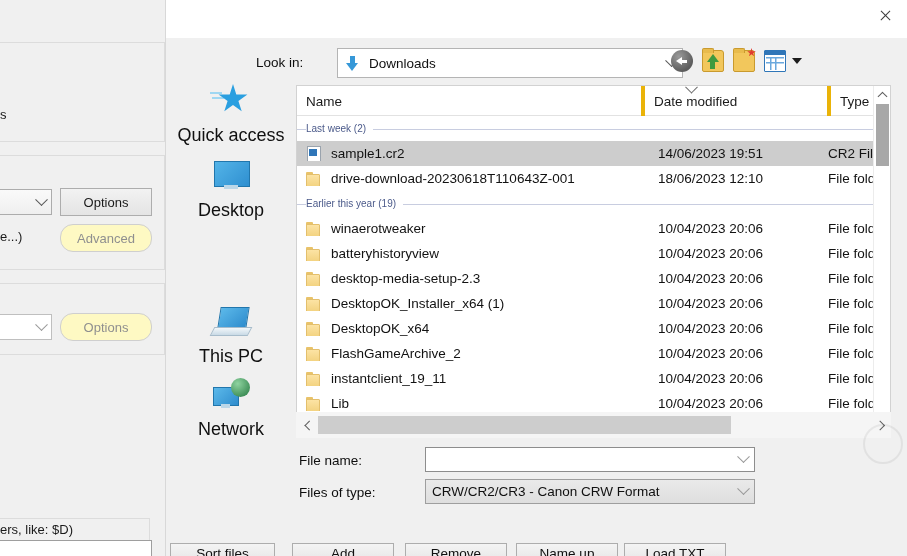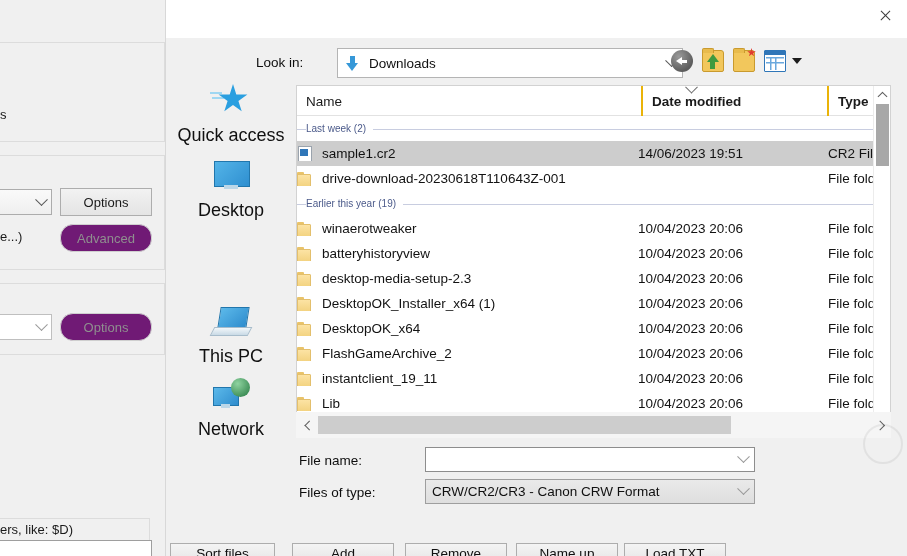--- a/index.html
+++ b/index.html
@@ -67,21 +67,21 @@
   .chev-light { border-color: #9a9a9a; }
   .bg-btn {
     position: absolute;
     height: 28px;
     border: 1px solid #adadad;
     background: linear-gradient(#f2f2f2,#e4e4e4);
     display: flex; align-items: center; justify-content: center;
     font-size: 13px; color: #1a1a1a;
   }
   .bg-btn.disabled {
-    background: #701a75;
+    background: #fef9c3;
     border-color: #cfcfcf;
     color: #8f8f8f;
     border-radius: 13px;
   }
   .bg-b1 { left: 60px; top: 188px; width: 92px; }
   .bg-b2 { left: 60px; top: 224px; width: 92px; }
   .bg-b3 { left: 60px; top: 313px; width: 92px; }
   .bg-input {
     position: absolute;
     left: -60px; top: 540px; width: 212px; height: 24px;
@@ -315,21 +315,21 @@
     position: absolute; left: 0; top: 0; right: 0; height: 30px;
     background: #ffffff; border-bottom: 1px solid #e2e2e2;
   }
   .col-head .c {
     position: absolute; top: 0; height: 30px;
     display: flex; align-items: center;
     font-size: 13.5px; color: #1a1a1a;
     padding-left: 9px;
     cursor: pointer;
   }
-  .col-head .c + .c { border-left: 2px solid #eab308; font-weight: bold; }
+  .col-head .c + .c { border-left: 4px solid #eab308; }
   .c-name { left: 0;   width: 344px; }
   .c-date { left: 344px; width: 186px; }
   .c-type { left: 530px; width: 64px; }
   .sort-caret {
     position: absolute; left: 390px; top: 1px;
     width: 9px; height: 5px;
   }
   .sort-caret::after {
     content: ""; position: absolute; left: 0; top: 0;
     width: 8px; height: 8px;
@@ -353,22 +353,22 @@
     top: 13px; left: 0; right: 8px;
   }
   .group-row .gl { position: relative; background: #fff; padding-right: 7px; z-index: 2; }
   .frow {
     position: relative; height: 25px;
     display: flex; align-items: center;
     font-size: 13.5px; color: #121212;
     cursor: default;
   }
   .frow.sel { background: #cdcdcd; }
-  .frow .nm { position: absolute; left: 0; width: 344px; display: flex; align-items: center; white-space: nowrap; overflow: hidden; }
-  .frow .dt { position: absolute; left: 340px; width: 186px; padding-left: 1px; }
+  .frow .nm { position: absolute; left: 0; width: 344px; display: flex; align-items: center; padding-left: 9px; white-space: nowrap; overflow: hidden; }
+  .frow .dt { position: absolute; left: 360px; width: 186px; padding-left: 1px; }
   .frow .tp { position: absolute; left: 530px; width: 80px; padding-left: 1px; white-space: nowrap; overflow: hidden; }
   .fi { position: relative; width: 16px; height: 15px; flex: 0 0 16px; margin-right: 9px; }
   .fi-folder::before {
     content: ""; position: absolute; left: 0; top: 1px;
     width: 7px; height: 3px; background: #e9c36a; border-radius: 1px 1px 0 0;
   }
   .fi-folder::after {
     content: ""; position: absolute; left: 0; top: 3px;
     width: 12px; height: 11px;
     background: linear-gradient(#fbe2a2,#f5d display);
@@ -583,20 +583,21 @@
           </span>
           <span class="dt">14/06/2023 19:51</span>
           <span class="tp">CR2 File</span>
         </div>
 
         <div class="frow">
           <span class="nm">
             <span class="fi fi-folder"></span>
             <span>drive-download-20230618T110643Z-001</span>
           </span>
+          <span class="dt">18/06/2023 12:10</span>
           <span class="tp">File fold</span>
         </div>
 
         <div class="group-row">
           <span class="rule"></span>
           <span class="gl">Earlier this year (19)</span>
         </div>
 
         <div class="frow">
           <span class="nm">

